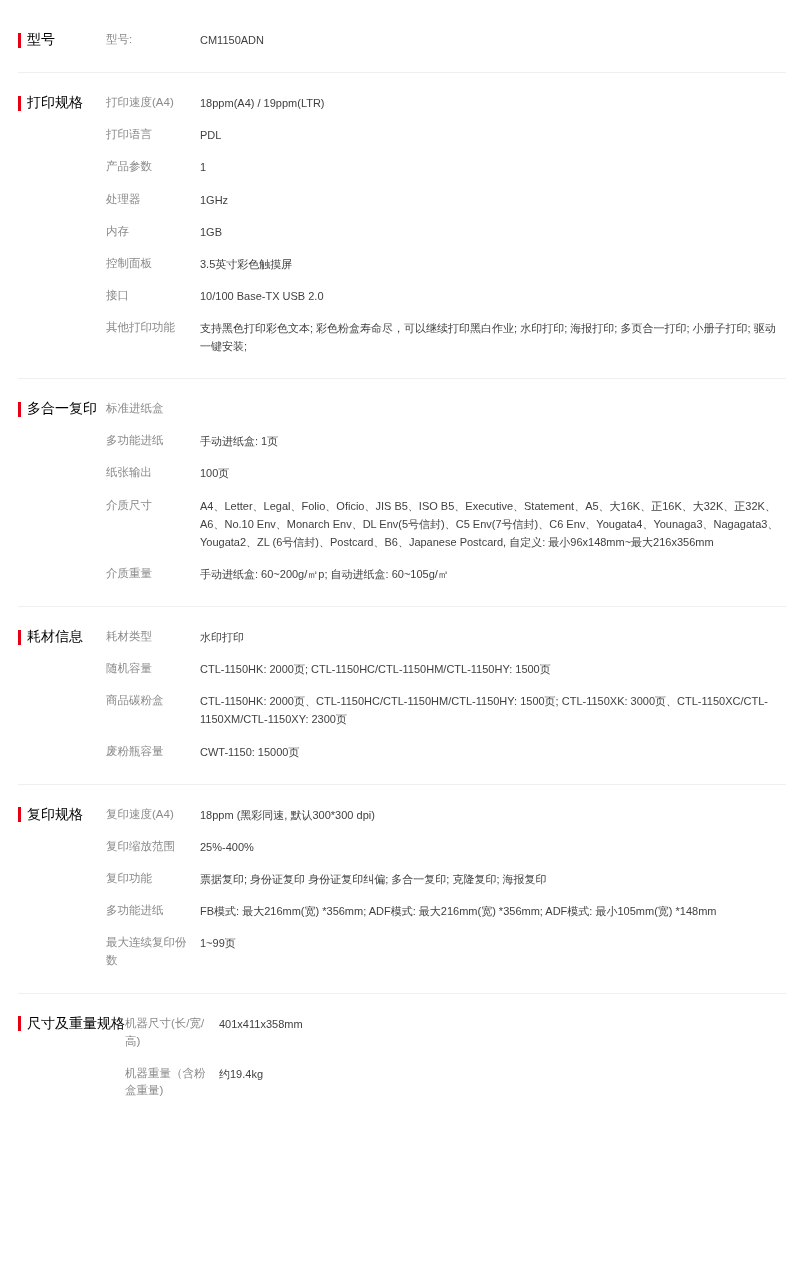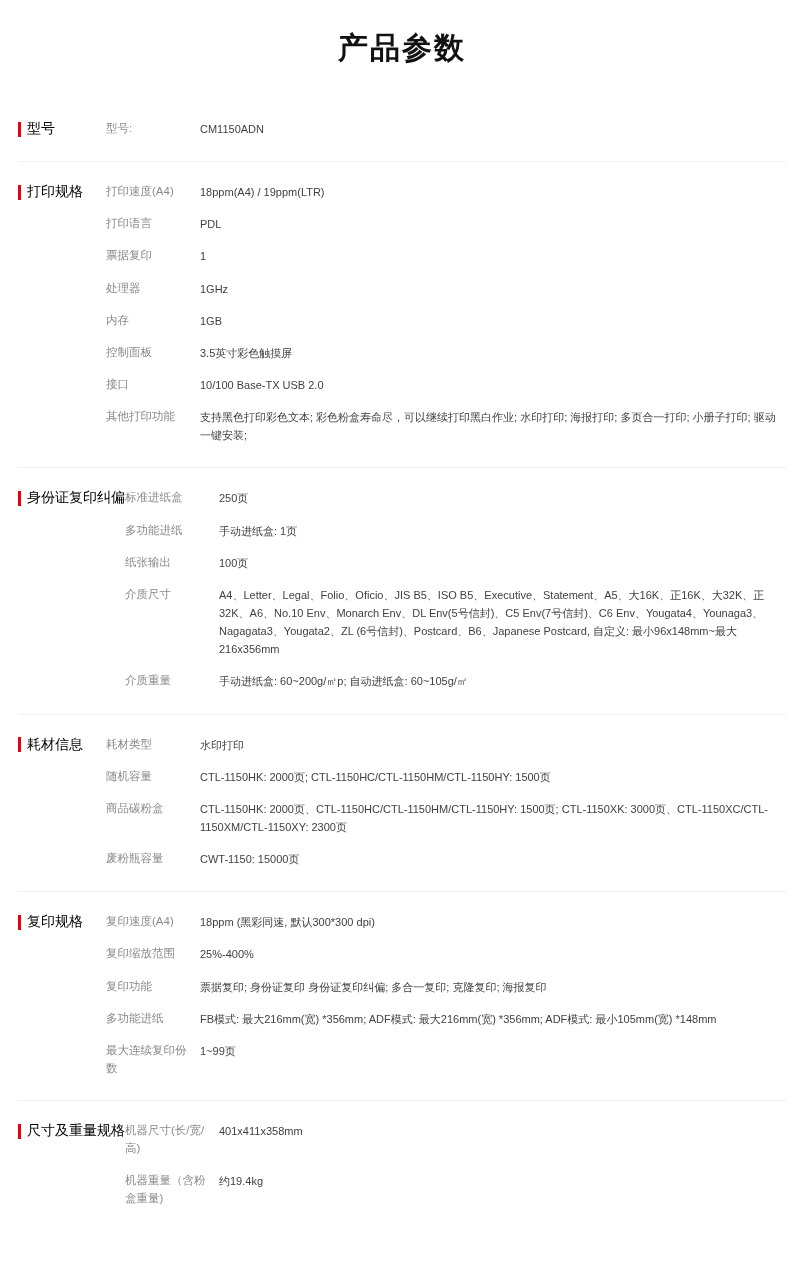--- a/index.html
+++ b/index.html
@@ -76,21 +76,20 @@
     line-height: 1.65;
     color: #3f3f3f;
     word-break: break-word;
     min-width: 0;
   }
 </style>
 </head>
 <body>
 
 <div class="page">
-  <h1 class="page-title">产品参数</h1>
 
   <div>
   <div class="section">
     <div class="sec-title">
       <span class="sec-marker" style="background: rgb(230, 0, 18);"></span>
       <span class="sec-title-text">型号</span>
     </div>
     <div class="rows">
   <div class="spec-row">
     <div class="row-label">型号:</div>
@@ -109,21 +108,21 @@
     <div class="row-label">打印速度(A4)</div>
     <div class="row-value">18ppm(A4) / 19ppm(LTR)</div>
   </div>
 
   <div class="spec-row">
     <div class="row-label">打印语言</div>
     <div class="row-value">PDL</div>
   </div>
 
   <div class="spec-row">
-    <div class="row-label">票据复印</div>
+    <div class="row-label">产品参数</div>
     <div class="row-value">1</div>
   </div>
 
   <div class="spec-row">
     <div class="row-label">处理器</div>
     <div class="row-value">1GHz</div>
   </div>
 
   <div class="spec-row">
     <div class="row-label">内存</div>
@@ -143,26 +142,25 @@
   <div class="spec-row">
     <div class="row-label">其他打印功能</div>
     <div class="row-value">支持黑色打印彩色文本; 彩色粉盒寿命尽，可以继续打印黑白作业; 水印打印; 海报打印; 多页合一打印; 小册子打印; 驱动一键安装;</div>
   </div>
 </div>
   </div>
 
   <div class="section">
     <div class="sec-title">
       <span class="sec-marker" style="background: rgb(230, 0, 18);"></span>
-      <span class="sec-title-text">身份证复印纠偏</span>
+      <span class="sec-title-text">多合一复印</span>
     </div>
     <div class="rows">
   <div class="spec-row">
     <div class="row-label">标准进纸盒</div>
-    <div class="row-value">250页</div>
   </div>
 
   <div class="spec-row">
     <div class="row-label">多功能进纸</div>
     <div class="row-value">手动进纸盒: 1页</div>
   </div>
 
   <div class="spec-row">
     <div class="row-label">纸张输出</div>
     <div class="row-value">100页</div>

